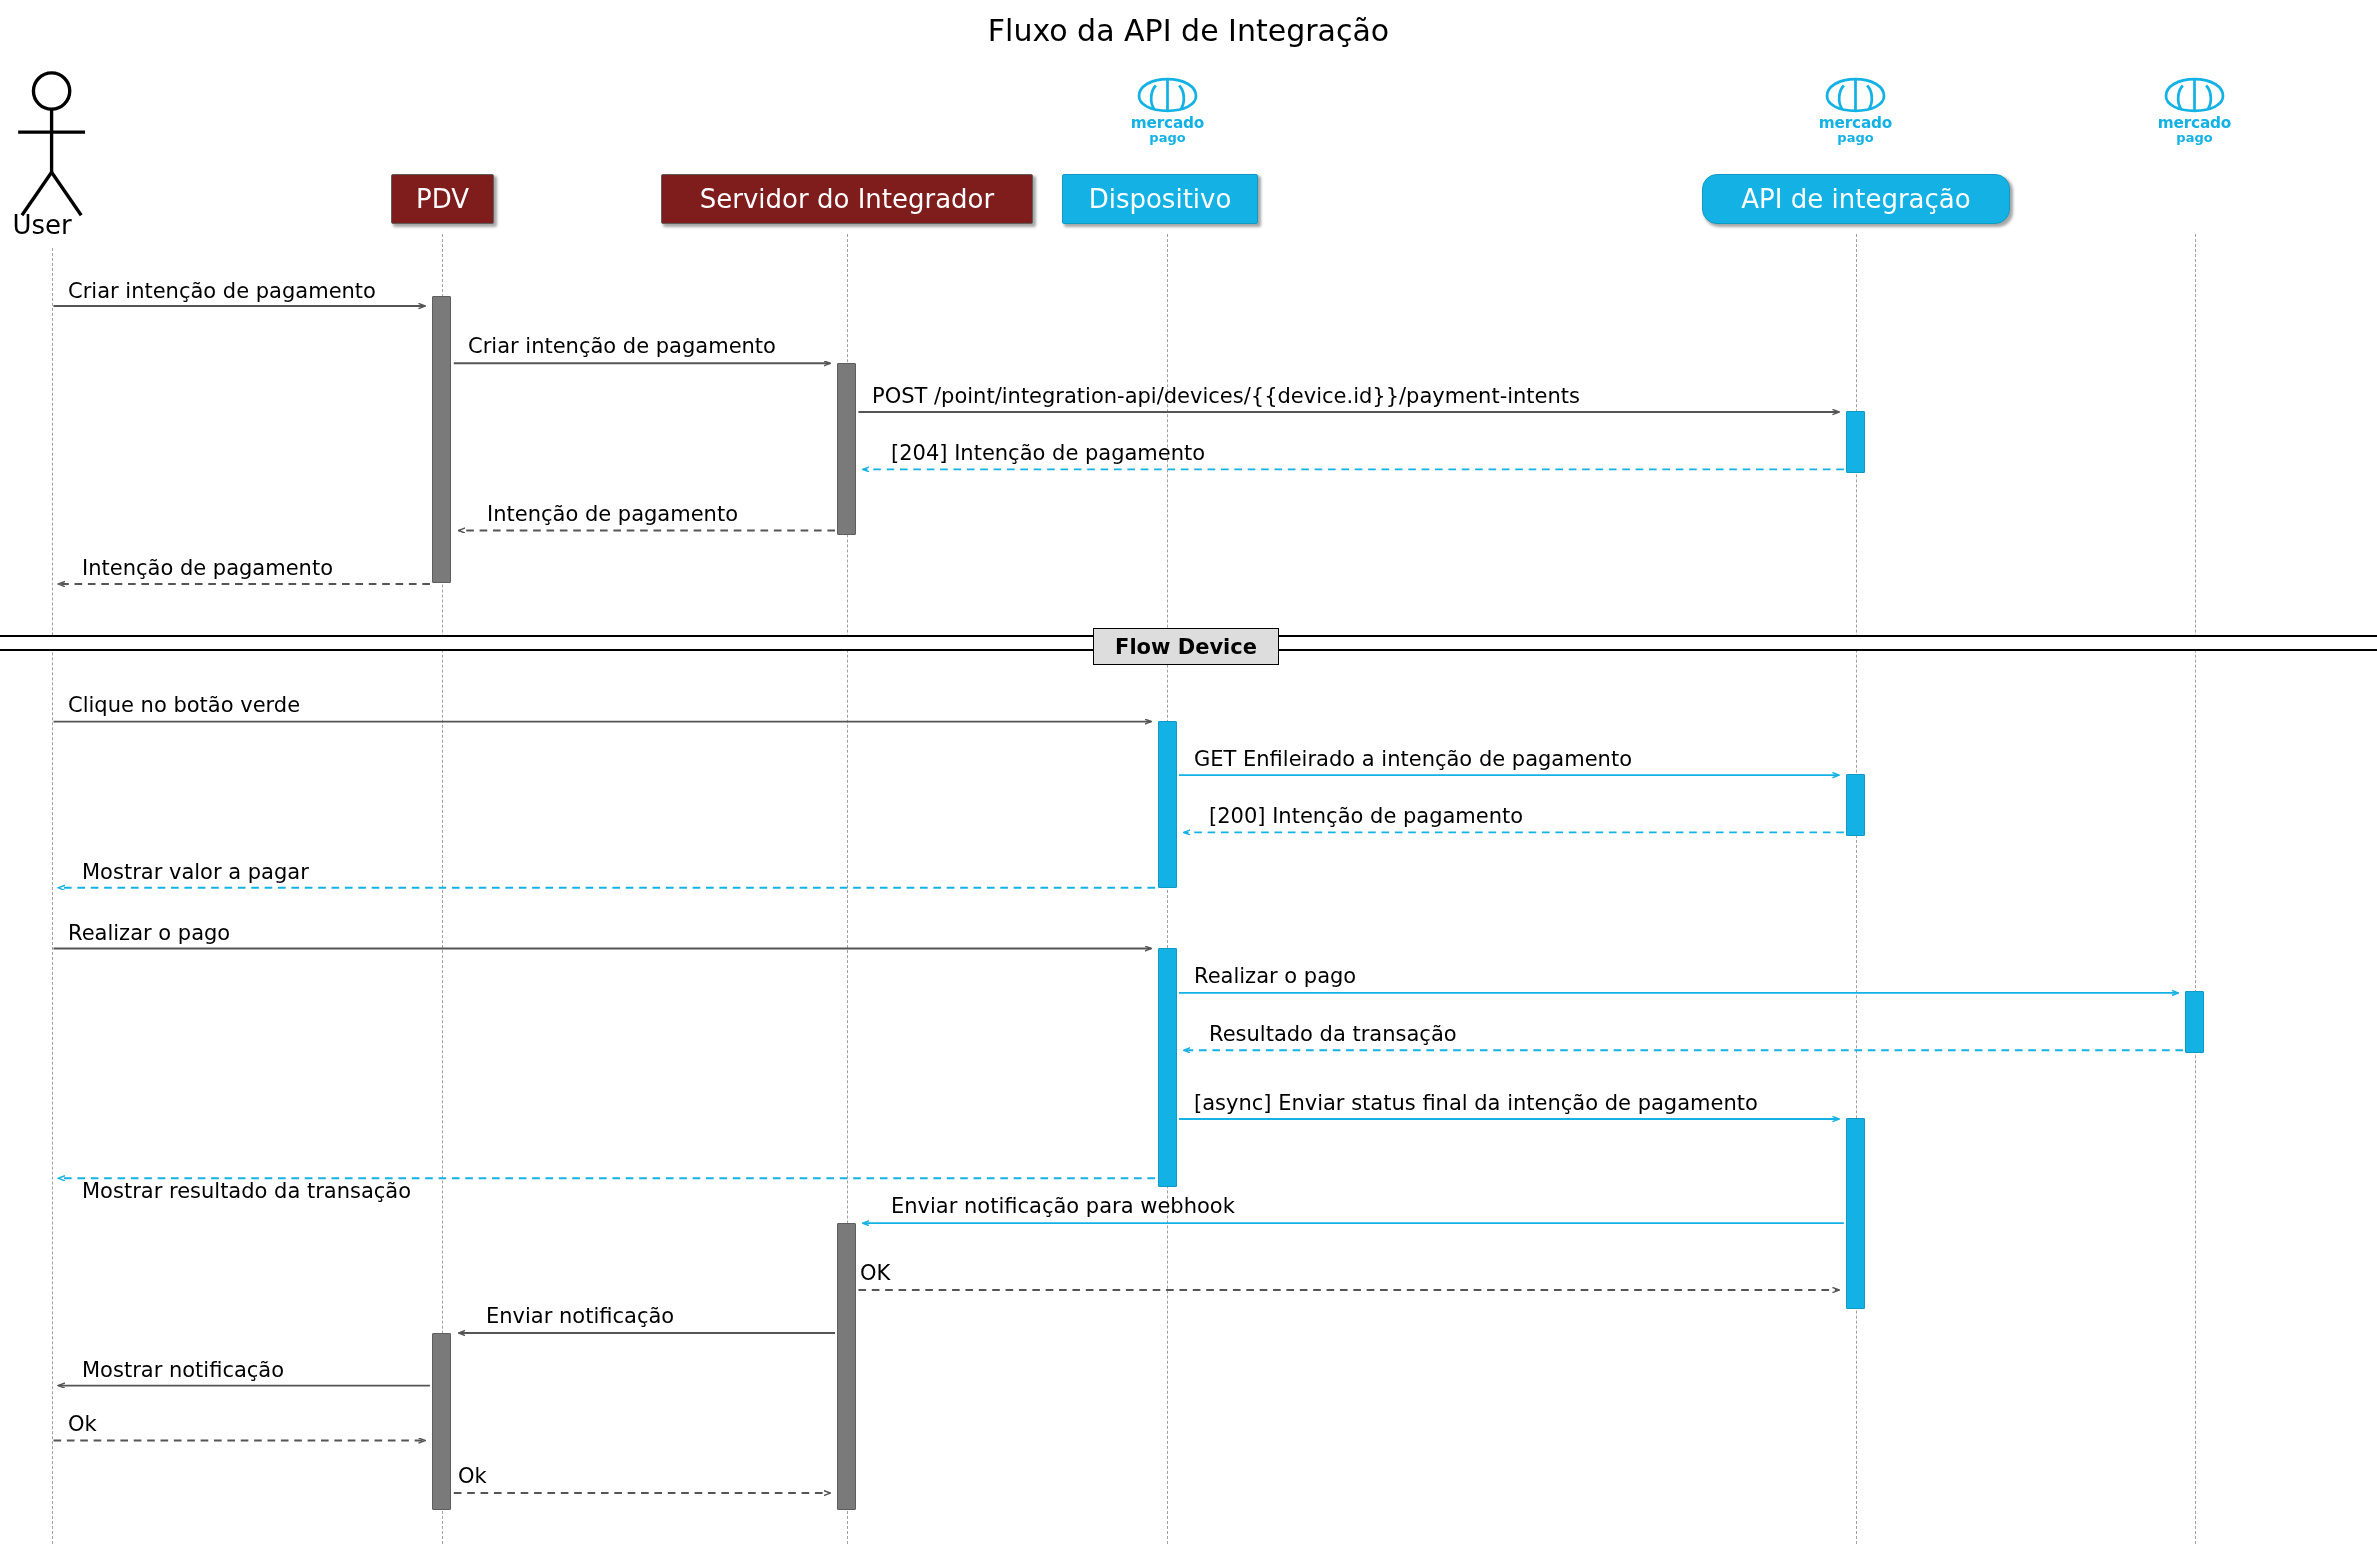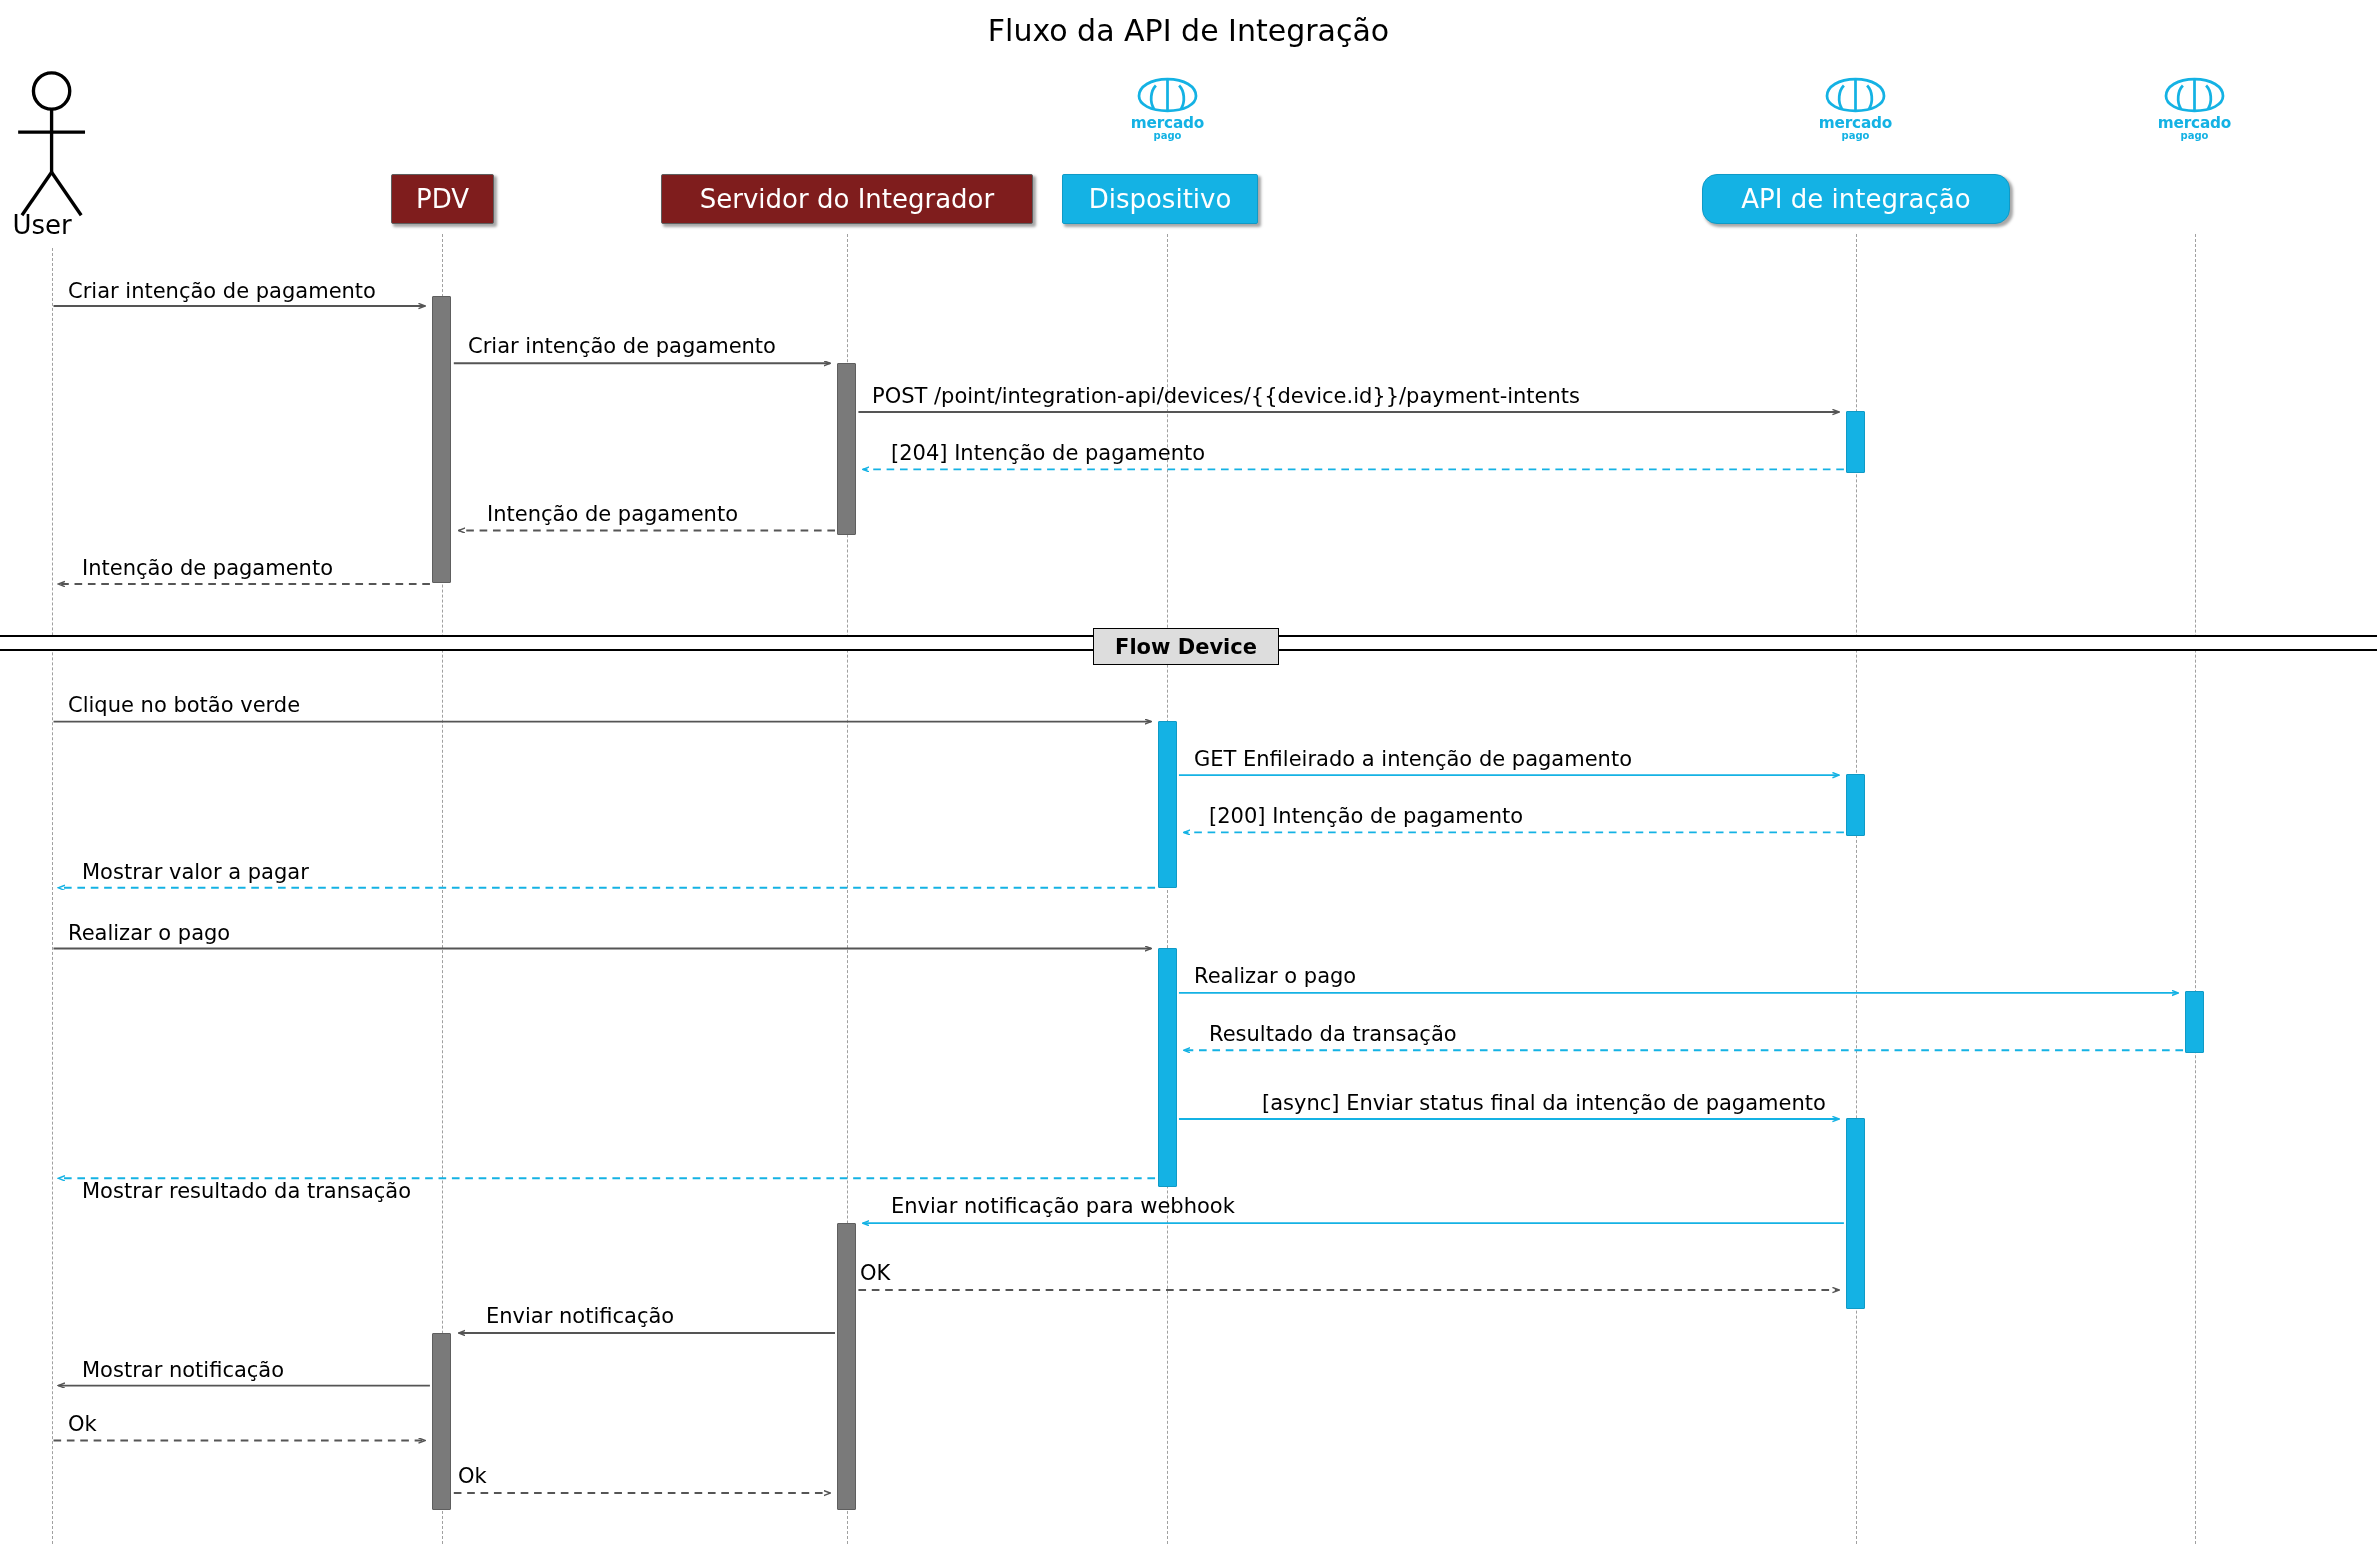--- a/index.html
+++ b/index.html
@@ -73,21 +73,21 @@
     color: #14b2e4;
     font-family: "DejaVu Sans", sans-serif;
     line-height: 1.0;
   }
   .mplogo .word1 {
     font-size: 15.3px;
     font-weight: bold;
     letter-spacing: -0.2px;
   }
   .mplogo .word2 {
-    font-size: 10px;
+    font-size: 13px;
     font-weight: bold;
   }
   
   .act {
     position: absolute;
     box-sizing: border-box;
     border-radius: 1px;
   }
   .act.gray { background: #7a7a7a; border: 1.4px solid #5e5e5e; }
   .act.blue { background: #14b2e4; border: 1.4px solid #0f9ac6; }
@@ -289,21 +289,21 @@
   <div class="msg" style="left:82px; top:556px;">Intenção de pagamento</div>
 
   <div class="msg" style="left:68px; top:693px;">Clique no botão verde</div>
   <div class="msg" style="left:1194px; top:747px;">GET Enfileirado a intenção de pagamento</div>
   <div class="msg" style="left:1209px; top:804px;">[200] Intenção de pagamento</div>
   <div class="msg" style="left:82px; top:860px;">Mostrar valor a pagar</div>
 
   <div class="msg" style="left:68px; top:921px;">Realizar o pago</div>
   <div class="msg" style="left:1194px; top:964px;">Realizar o pago</div>
   <div class="msg" style="left:1209px; top:1022px;">Resultado da transação</div>
-  <div class="msg" style="left:1262px; top:1091px;">[async] Enviar status final da intenção de pagamento</div>
+  <div class="msg" style="left:1194px; top:1091px;">[async] Enviar status final da intenção de pagamento</div>
   <div class="msg" style="left:82px; top:1151px;margin-top:28px;">Mostrar resultado da transação</div>
 
   <div class="msg" style="left:891px; top:1194px;">Enviar notificação para webhook</div>
   <div class="msg" style="left:860px; top:1261px;">OK</div>
   <div class="msg" style="left:486px; top:1304px;">Enviar notificação</div>
   <div class="msg" style="left:82px; top:1358px;">Mostrar notificação</div>
   <div class="msg" style="left:68px; top:1412px;">Ok</div>
   <div class="msg" style="left:458px; top:1464px;">Ok</div>
 
   <div class="divider-band" style="top:635px;"></div>

